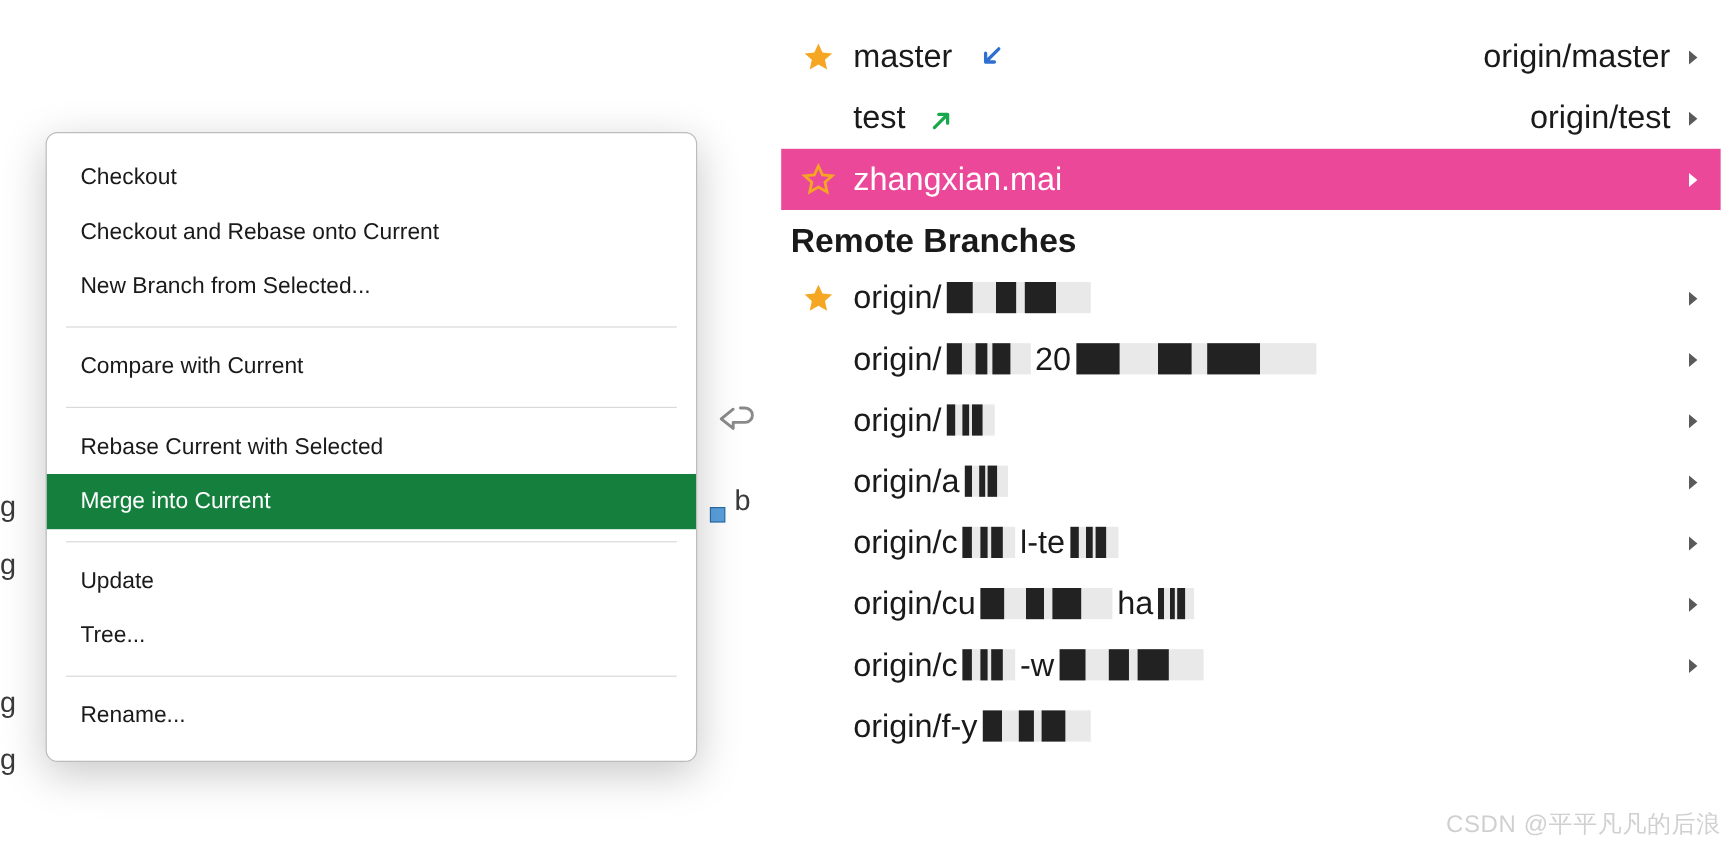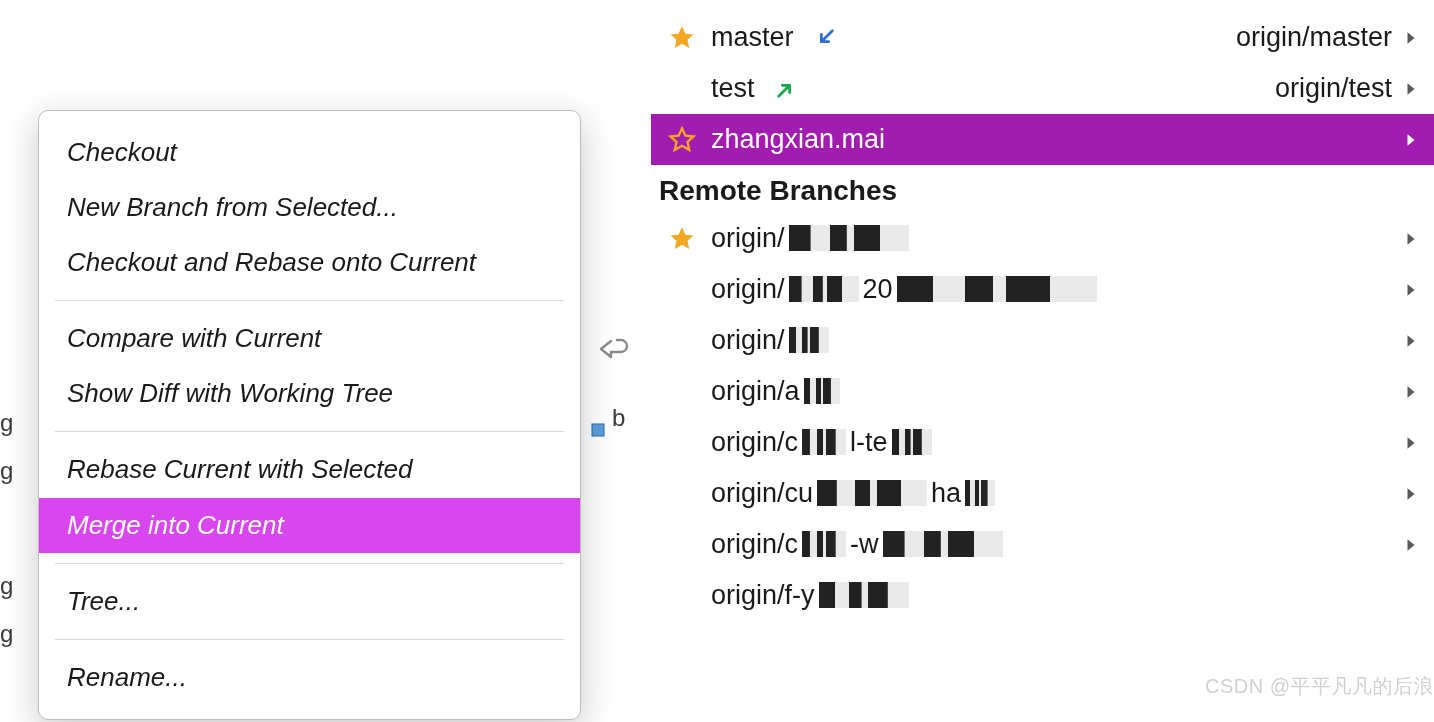--- a/index.html
+++ b/index.html
@@ -21,28 +21,27 @@
     top: 110px;
     width: 543px;
     background: #ffffff;
     border: 1px solid #bcbcbc;
     border-radius: 10px;
     box-shadow: 0 10px 36px rgba(0,0,0,.22);
     padding: 14px 0;
   }
   .menu-item {
     padding: 10px 28px;
-    font-size: 26px;
+    font-size: 19px;
     line-height: 1.35;
     user-select: none;
     white-space: nowrap;
-    font-style: italic;
   }
   .menu-item.selected {
-    background: #d946ef;
+    background: #15803d;
     color: #fff;
   }
   .menu-sep {
     height: 1px;
     background: #d9d9d9;
     margin: 10px 16px;
   }
 
   
   .bg-frag {
@@ -58,21 +57,21 @@
     position:absolute;
     left:597px; top:336px;
     width:34px; height:26px;
     color:#6d6d6d;
   }
 
   
   .branches-panel {
     position: absolute;
     left: 651px;
-    top: 0;
+    top: 10px;
     width: 783px;
     height: 570px;
     background: #ffffff;
   }
   .branch-row {
     display:flex;
     align-items:center;
     height: 51px;
     padding: 0 14px 0 6px;
     font-size: 27px;
@@ -90,21 +89,21 @@
   .branch-row .remote-name {
     color: inherit;
     padding-right: 10px;
   }
   .branch-row .chev {
     width: 18px; height: 18px;
     display:inline-flex; align-items:center; justify-content:center;
     color:#5a5a5a;
   }
   .branch-row.selected {
-    background:#a21caf;
+    background:#ec4899;
     color:#fff;
   }
   .branch-row.selected .chev { color:#fff; }
 
   .section-header {
     font-weight:700;
     font-size:28px;
     padding: 10px 0 6px 8px;
   }
 
@@ -159,29 +158,29 @@
 <span class="bg-frag" style="left:612px; top:404px;">b</span>
 
 <span class="undo-arrow">
   <svg viewBox="0 0 34 26" width="34" height="26">
       <path d="M14 5 L4 13 L14 21 V16 H24 A6 6 0 0 0 24 4 H20" fill="none" stroke="#8a8a8a" stroke-width="2.4" stroke-linecap="round" stroke-linejoin="round"></path>
     </svg>
 </span>
 
 <div class="context-menu">
   <div class="menu-item">Checkout</div>
+  <div class="menu-item">Checkout and Rebase onto Current</div>
   <div class="menu-item">New Branch from Selected...</div>
-  <div class="menu-item">Checkout and Rebase onto Current</div>
   <div class="menu-sep"></div>
   <div class="menu-item">Compare with Current</div>
-  <div class="menu-item">Show Diff with Working Tree</div>
   <div class="menu-sep"></div>
   <div class="menu-item">Rebase Current with Selected</div>
   <div class="menu-item selected">Merge into Current</div>
   <div class="menu-sep"></div>
+  <div class="menu-item">Update</div>
   <div class="menu-item">Tree...</div>
   <div class="menu-sep"></div>
   <div class="menu-item">Rename...</div>
 </div>
 
 <div class="branches-panel">
 
   <div class="branch-row" style="margin-top:12px">
     <span class="star-slot">
       <svg width="28" height="28" viewBox="0 0 24 24" class="star-filled">

